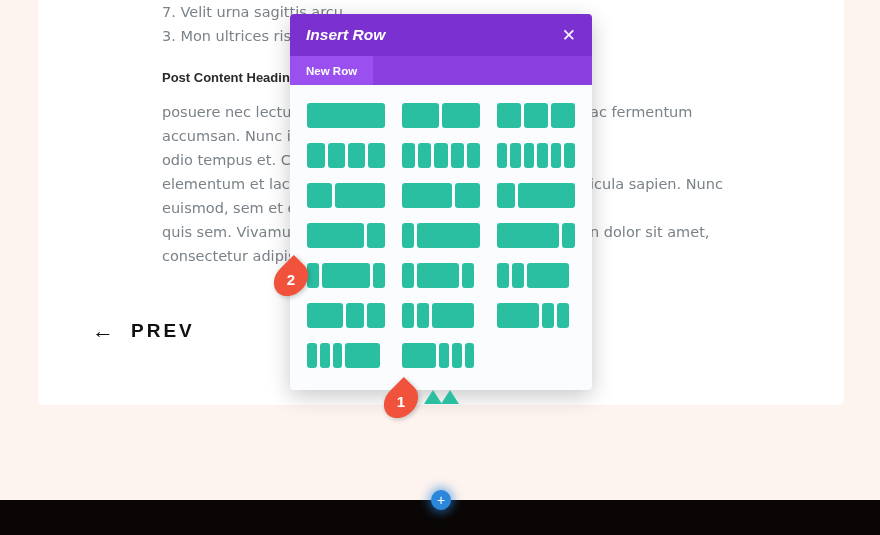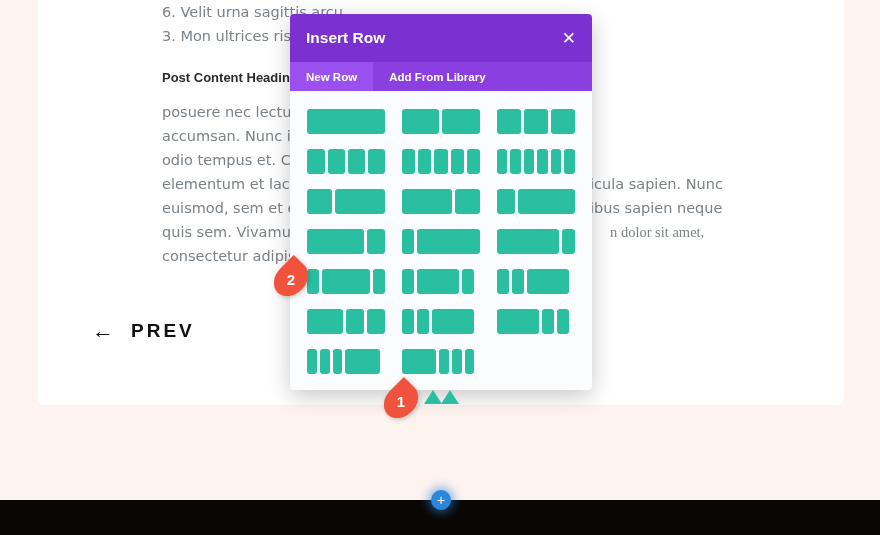--- a/index.html
+++ b/index.html
@@ -64,23 +64,24 @@
   
   #insert-row-modal {
     position: absolute; left: 290px; top: 14px;
     width: 302px; height: 376px;
     background: #fbfcfd;
     border-radius: 4px;
     box-shadow: 0 6px 22px rgba(0,0,0,.22);
     overflow: hidden;
   }
   #modal-header {
-    height: 48px; background: #7b30d0;
+    height: 42px; background: #7b30d0;
     display: flex; align-items: center; justify-content: space-between;
     padding: 0 16px;
+    font-style: italic;
   }
   #modal-title { color: #fff; font-size: 15.5px; font-weight: bold; }
   #modal-close {
     color: #fff; font-size: 17px; line-height: 1; cursor: pointer;
     font-family: "DejaVu Sans", sans-serif; opacity: .95;
   }
   #modal-tabs { display: flex; height: 29px; background: #8b3fe0; }
   .modal-tab {
     display: flex; align-items: center; height: 100%;
     padding: 0 16px; color: #ffffff; font-size: 11.5px; font-weight: bold;
@@ -140,30 +141,30 @@
   #tri-b { left: 441px; top: 390px; }
 </style>
 </head>
 <body>
 
 <div id="page-bg"></div>
 <div id="content-card"></div>
 <div id="dark-strip"></div>
 
 <div id="article">
-  <div class="li">6. Velit urna sagittis arcu</div>
+  <div class="li">7. Velit urna sagittis arcu</div>
   <div class="li">3. Mon ultrices risus le</div>
   <div class="heading">Post Content Heading 6</div>
   <div id="para-block">
-      <div class="para-line" style="position: relative;"><span>posuere nec lectus sit</span></div>
+      <div class="para-line" style="position: relative;"><span>posuere nec lectus sit</span><span style="position: absolute; left: 428px;">ac fermentum</span></div>
       <div class="para-line" style="position: relative;"><span>accumsan. Nunc in sce</span></div>
       <div class="para-line" style="position: relative;"><span>odio tempus et. Curab</span></div>
       <div class="para-line" style="position: relative;"><span>elementum et lacus. N</span><span style="position: absolute; left: 428px;">icula sapien. Nunc</span></div>
-      <div class="para-line" style="position: relative;"><span>euismod, sem et elem</span><span style="position: absolute; left: 428px;">ibus sapien neque</span></div>
-      <div class="para-line" style="position: relative;"><span>quis sem. Vivamus sus</span><span style="position: absolute; left: 448px; font-family: Liberation Serif, serif;">n dolor sit amet,</span></div>
+      <div class="para-line" style="position: relative;"><span>euismod, sem et elem</span></div>
+      <div class="para-line" style="position: relative;"><span>quis sem. Vivamus sus</span><span style="position: absolute; left: 428px;">n dolor sit amet,</span></div>
       <div class="para-line" style="position: relative;"><span>consectetur adipiscing</span><span style="position: absolute; left: 428px;"></span></div>
     </div>
 </div>
 
 <div id="prev-link">
   <span id="prev-arrow">←</span>
   <span>PREV</span>
 </div>
 
 <div id="add-section-btn">
@@ -173,23 +174,20 @@
 <div id="insert-row-modal">
 
   <div id="modal-header">
     <div id="modal-title">Insert Row</div>
     <div id="modal-close">✕</div>
   </div>
 
   <div id="modal-tabs">
       <div class="modal-tab active">
         <span>New Row</span>
-      </div>
-      <div class="modal-tab">
-        <span>Add From Library</span>
       </div>
     </div>
 
   <div id="layout-grid">
       <div class="layout-option" title="1 column (full width)">
         <div class="col" style="width: 78px;"></div>
       </div>
       <div class="layout-option" title="2 columns (1/2, 1/2)">
         <div class="col" style="width: 37.5px;"></div>
         <div class="col" style="width: 37.5px;"></div>

